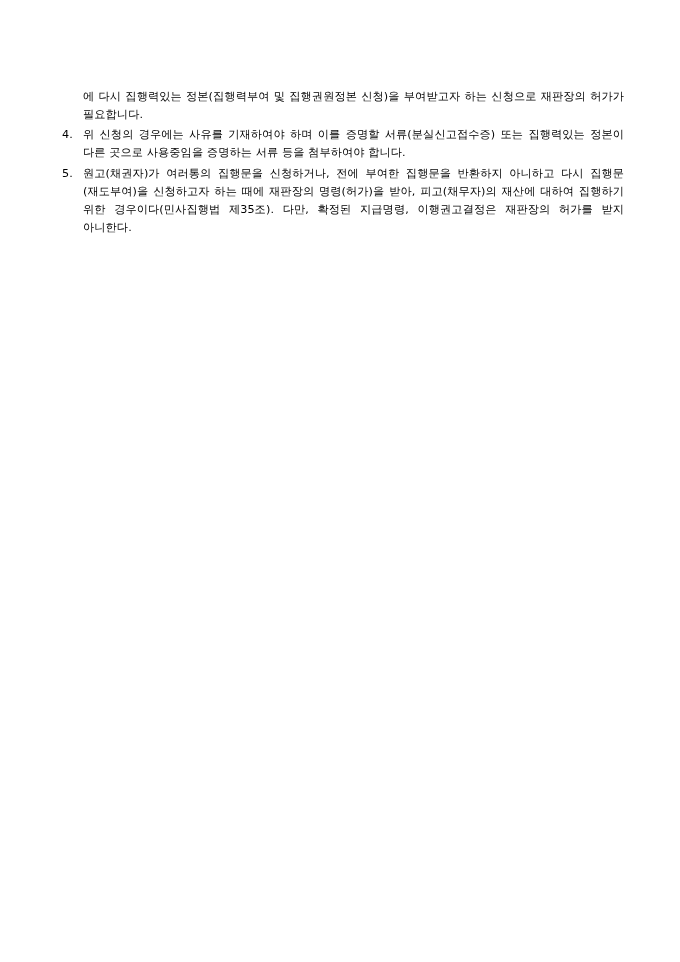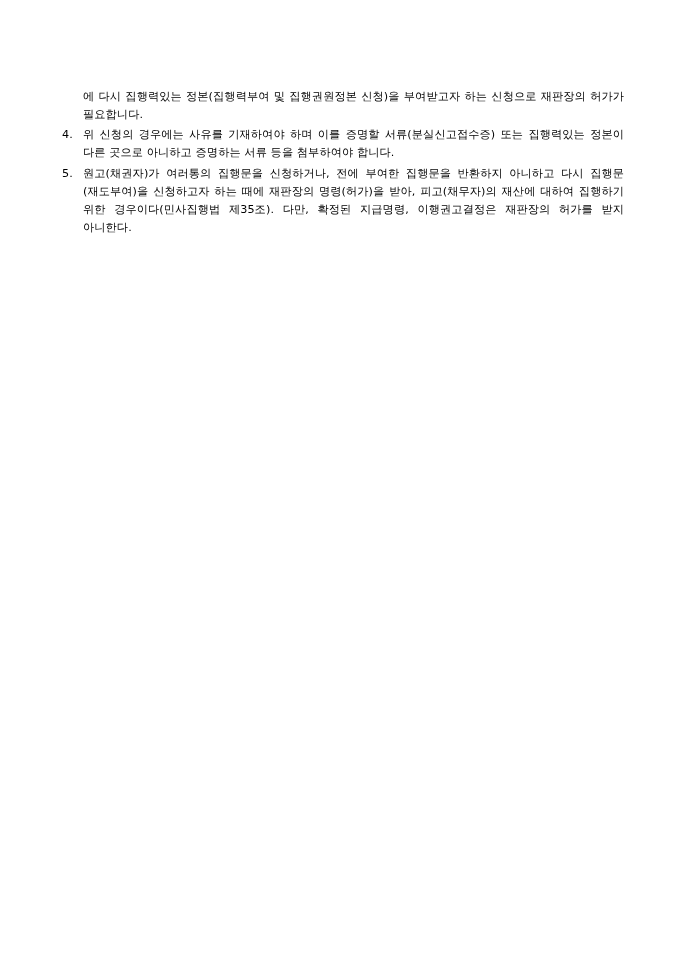--- a/index.html
+++ b/index.html
@@ -69,21 +69,21 @@
 
 <div class="page">
   <div class="doc-body">
 
     <p class="para-cont">
       <span class="content">에 다시 집행력있는 정본(집행력부여 및 집행권원정본 신청)을 부여받고자 하는 신청으로 재판장의 허가가 필요합니다.</span>
     </p>
 
     <p class="list-item">
       <span class="marker">4.</span>
-      <span class="content">위 신청의 경우에는 사유를 기재하여야 하며 이를 증명할 서류(분실신고접수증) 또는 집행력있는 정본이 다른 곳으로 아니하고 증명하는 서류 등을 첨부하여야 합니다.</span>
+      <span class="content">위 신청의 경우에는 사유를 기재하여야 하며 이를 증명할 서류(분실신고접수증) 또는 집행력있는 정본이 다른 곳으로 사용중임을 증명하는 서류 등을 첨부하여야 합니다.</span>
     </p>
 
     <p class="list-item">
       <span class="marker">5.</span>
       <span class="content">원고(채권자)가 여러통의 집행문을 신청하거나, 전에 부여한 집행문을 반환하지 아니하고 다시 집행문(재도부여)을 신청하고자 하는 때에 재판장의 명령(허가)을 받아, 피고(채무자)의 재산에 대하여 집행하기 위한 경우이다(민사집행법 제35조). 다만, 확정된 지급명령, 이행권고결정은 재판장의 허가를 받지 아니한다.</span>
     </p>
 
   </div>
 </div>
 

